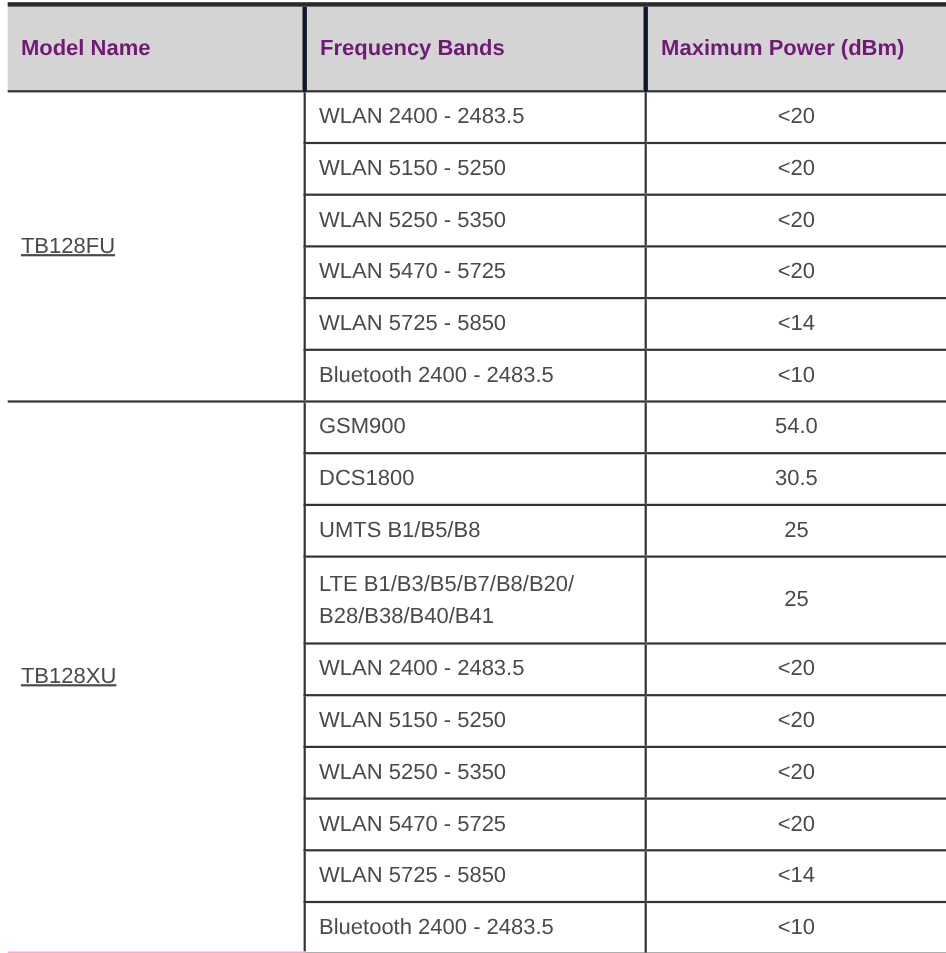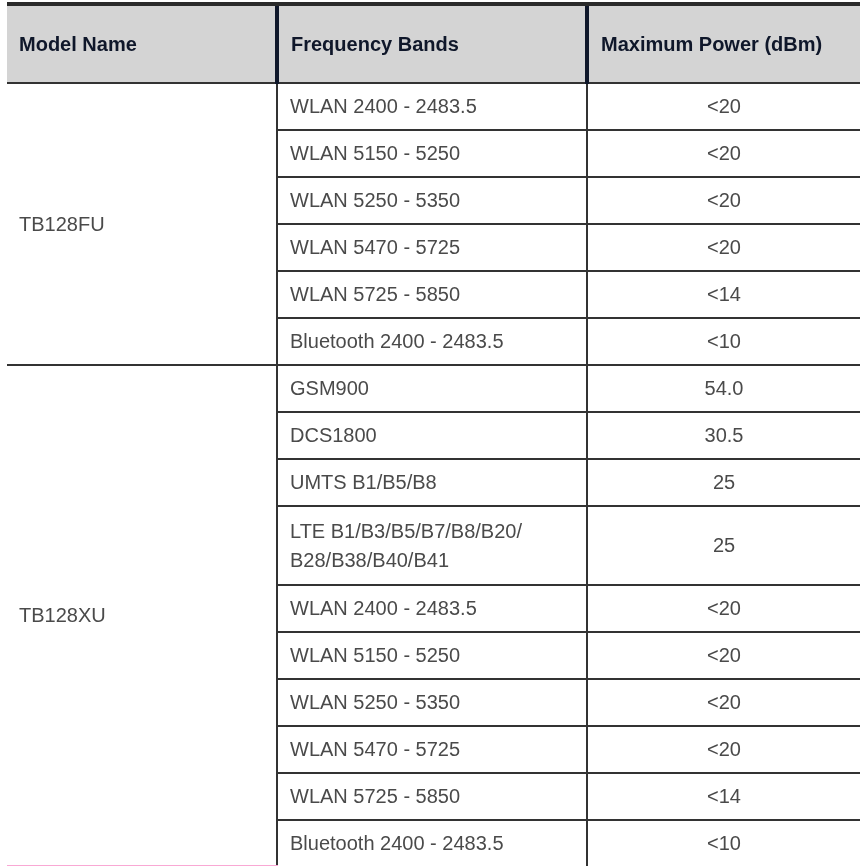--- a/index.html
+++ b/index.html
@@ -1,24 +1,24 @@
 <!DOCTYPE html>
 <html><head>
 <meta charset="utf-8">
 <style>
   html,body{margin:0;padding:0;background:#fff;}
   body{width:860px;height:866px;overflow:hidden;font-family:"Liberation Sans","DejaVu Sans",sans-serif;color:#4a4a4a;}
   table{position:absolute;left:7px;top:2px;width:853px;border-collapse:collapse;table-layout:fixed;font-size:20px;}
   thead tr{background:#d4d4d4;}
-  thead th{height:76px;text-align:left;font-weight:bold;color:#0f172a;padding:0 12px;border-top:4px solid #2a2a2a;border-bottom:2px solid #333;}
+  thead th{height:76px;text-align:left;font-weight:bold;color:#701a75;padding:0 12px;border-top:4px solid #2a2a2a;border-bottom:2px solid #333;}
   thead th + th{border-left:4px solid #0f172a;}
   td{padding:0 12px;height:45px;border-bottom:2px solid #333;vertical-align:middle;}
   td.band{border-left:2px solid #333;margin-top:37px;}
   td.power{border-left:2px solid #333;text-align:center;}
-  td.model{border-bottom:2px solid #333;}
+  td.model{border-bottom:2px solid #333;text-decoration:underline;}
   tr.tall td{height:77px;line-height:1.45;}
   tr.last td{border-bottom:3px solid #333;}
 </style>
 </head>
 <body>
 
 <table>
   <colgroup>
       <col style="width:270px">
       <col style="width:310px">

